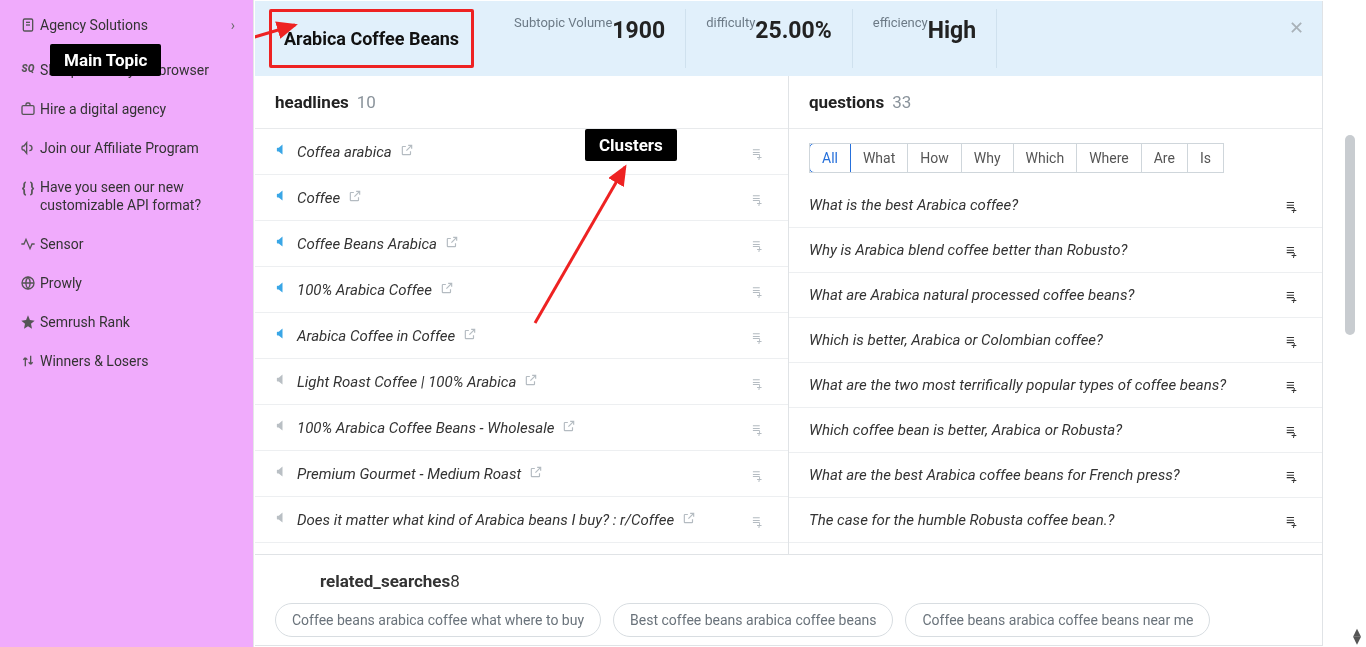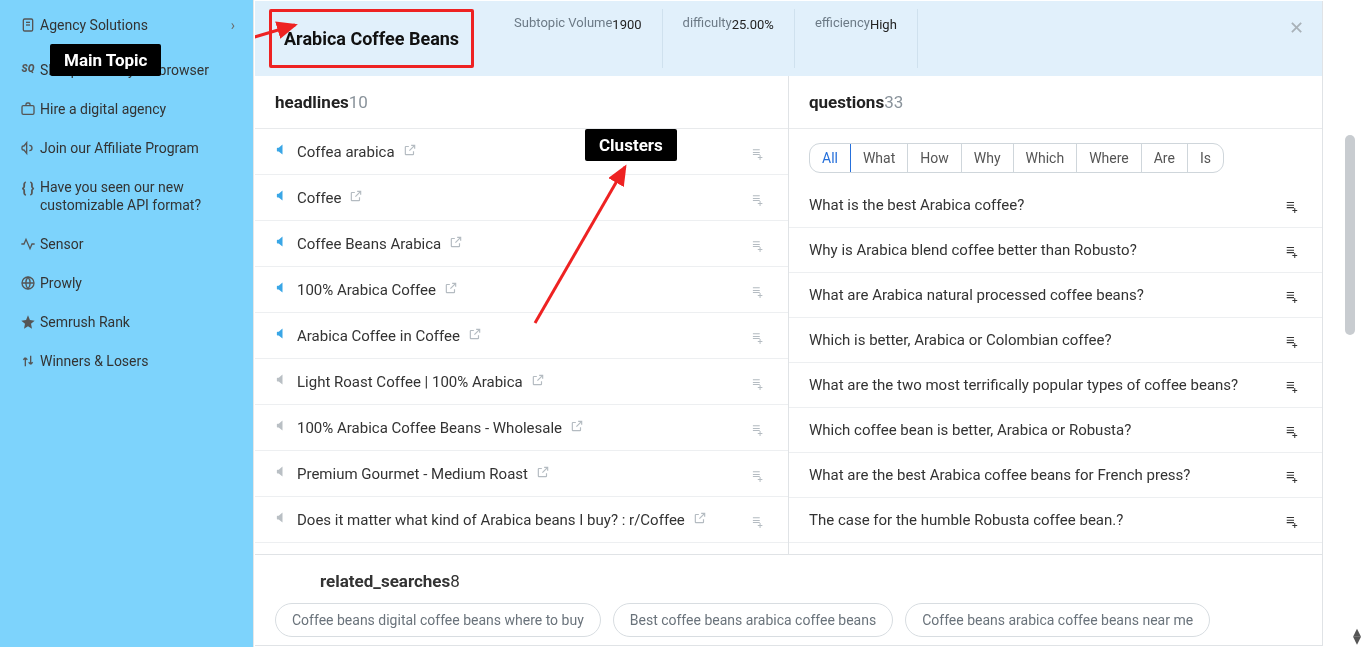--- a/index.html
+++ b/index.html
@@ -1,48 +1,48 @@
 <!DOCTYPE html>
 <html><head>
 <meta charset="utf-8">
 <style>
   * { margin: 0; padding: 0; box-sizing: border-box; }
   body { font-family: -apple-system, BlinkMacSystemFont, "Segoe UI", Roboto, Helvetica, Arial, sans-serif; background: #fff; color: #333; font-size: 14px; }
   .app { display: flex; width: 1366px; height: 647px; overflow: hidden; position: relative; }
   
-  .sidebar { width: 254px; background: #7dd3fc; padding: 6px 0 20px 0; flex-shrink: 0; border-right: 1px solid #e5e7e8; overflow: hidden; }
+  .sidebar { width: 254px; background: #f0abfc; padding: 6px 0 20px 0; flex-shrink: 0; border-right: 1px solid #e5e7e8; overflow: hidden; }
   .side-item { display: flex; align-items: flex-start; padding: 10px 18px 10px 16px; color: #333; cursor: pointer; line-height: 1.35; }
   .side-item .s-icon { width: 24px; flex-shrink: 0; display: flex; justify-content: center; padding-top: 1px; }
   .side-item .s-label { flex: 1; }
   .side-item .chev { color: #6b6b6b; }
   
   .main { flex: 1; background: #fff; position: relative; overflow: hidden; padding-right: 42px; border: 1px solid #fff; }
   .main-inner { height: 100%; display: flex; flex-direction: column; border: 1px solid #e0e3e6; border-top: 0; border-left:0;}
   .topbar { display: flex; align-items: stretch; background: #e1f0fb; padding: 8px 14px; position: relative; }
   .top-cell { padding: 6px 20px 6px 20px; display: flex; justify-content: center; border-right: 1px solid #cfe1ee; }
   .top-cell:last-child { border-right: none; }
   .title-cell { border: 3px solid #e22; color: #111; font-weight: 700; font-size: 18px; padding: 16px 12px; margin-right: 20px; border-radius: 2px; border-right: 3px solid #e22;}
   .top-cell .k { color: #6c7a86; font-size: 13px; }
-  .top-cell .v { color: #222; font-size: 13px; font-weight: 400; margin-top: 2px; }
+  .top-cell .v { color: #222; font-size: 23px; font-weight: 700; margin-top: 2px; }
   .close-x { position: absolute; right: 18px; top: 16px; color: #a9b2b9; font-size: 18px; cursor: pointer; }
   .columns { flex: 1; display: flex; overflow: hidden; }
   .col { flex: 1; border-right: 1px solid #e0e3e6; display: flex; flex-direction: column; overflow: hidden; }
   .col:last-child { border-right: 0; }
   .col-head { border-bottom: 1px solid #e8eaec; padding: 16px 20px; font-size: 17px; }
   .col-head b { color: #222; font-weight: 700; text-align: center; }
-  .col-head span.count { color: #8a939b; font-weight: 400; margin-left: 0; }
-  .list { flex: 1; overflow: auto; }
+  .col-head span.count { color: #8a939b; font-weight: 400; margin-left: 8px; }
+  .list { flex: 1; overflow: auto; font-style: italic; }
   .row { display: flex; align-items: center; padding: 13px 20px; border-bottom: 1px solid #edeff1; color: #333; font-size: 15px; }
   .row .lead-ic { width: 22px; flex-shrink: 0; }
   .row .text { flex: 1; display: flex; align-items: center; gap: 8px; }
   .row .trail { color: #b5bcc2; font-size: 14px; cursor: pointer; }
   svg.ext { width: 14px; height: 14px; fill: none; stroke: #b4bbc1; stroke-width: 2; }
   
   .qfilters { padding: 14px 20px 0 20px; display: flex; }
-  .segctrl { display: inline-flex; border: 1px solid #cfd6db; border-radius: 11px; overflow: hidden; }
+  .segctrl { display: inline-flex; border: 1px solid #cfd6db; border-radius: 0; overflow: hidden; }
   .segctrl > div { padding: 6px 12px; border-right: 1px solid #cfd6db; color: #555; cursor: pointer; font-size: 14px; }
   .segctrl > div:last-child { border-right: 0; }
   .segctrl > div.active { color: #2670db; border: 1px solid #2670db; border-radius: 5px 0 0 5px; margin: -1px 0 -1px -1px; }
   .qrow { display: flex; align-items: center; padding: 13px 20px; border-bottom: 1px solid #edeff1; color: #333; font-size: 15px; }
   .qrow .text { flex: 1; }
   
   .related { border-top: 1px solid #e0e3e6; padding: 16px 20px 8px 20px; }
   .related-head { font-size: 17px; margin-bottom: 12px; padding-left: 45px; }
   .chips { display: flex; gap: 12px; flex-wrap: nowrap; overflow: hidden; color: #6a737b; }
   .chip { border: 1px solid #d8dde1; border-radius: 22px; padding: 8px 16px; white-space: nowrap; cursor: pointer; }
@@ -354,21 +354,21 @@
     </div>
             </div>
         </div>
       </div>
 
       <div class="related">
         <div class="related-head">
           <b>related_searches</b><span class="count">8</span>
         </div>
         <div class="chips" id="chips">
-            <div class="chip">Coffee beans digital coffee beans where to buy</div>
+            <div class="chip">Coffee beans arabica coffee what where to buy</div>
             <div class="chip">Best coffee beans arabica coffee beans</div>
             <div class="chip">Coffee beans arabica coffee beans near me</div>
           </div>
       </div>
     </div>
 
     <div class="anno" style="left:330px; top:128px;">Clusters</div>
 
     <svg class="arrow" style="left:-80px; top:12px;" width="140" height="50">
       <defs>

